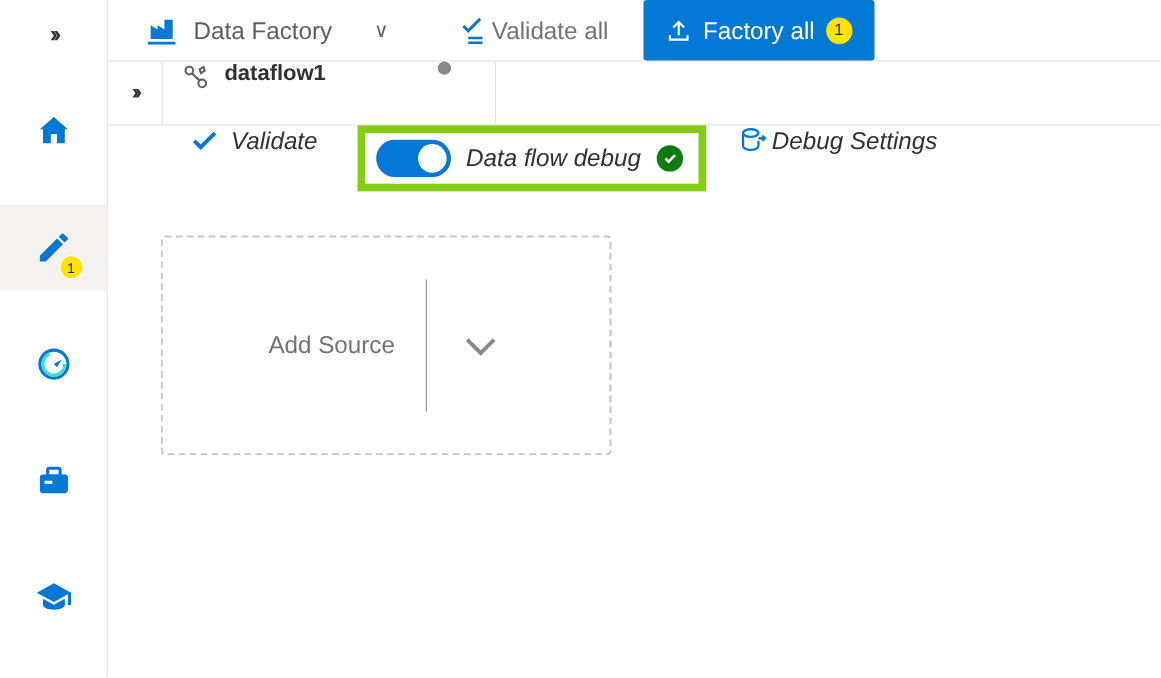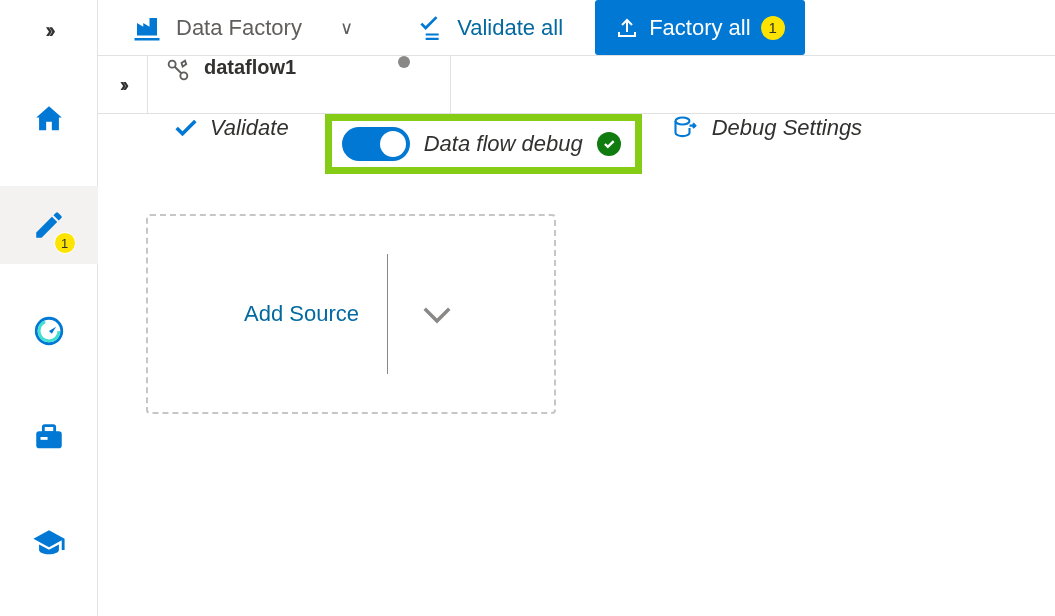--- a/index.html
+++ b/index.html
@@ -75,23 +75,23 @@
     align-items: center;
     gap: 14px;
     font-size: 22px;
     color: #605e5c;
     cursor: pointer;
   }
   .factory-name .chev { margin-left: 24px; color: #605e5c; font-size:18px;}
   .validate-all {
     display: flex;
     align-items: center;
-    gap: 14px;
-    font-size: 22px;
-    color: #0369a1;
+    gap: 4px;
+    font-size: 22px;
+    color: #737373;
     margin-left: 46px;
     cursor: pointer;
   }
   .publish-btn {
     display: flex;
     align-items: center;
     gap: 10px;
     background: #0078d4;
     color: #fff;
     font-size: 22px;
@@ -196,41 +196,41 @@
     height: 24px;
     background: #107c10;
     border-radius: 50%;
     display: flex;
     align-items: center;
     justify-content: center;
   }
   .debug-settings {
     display: flex;
     align-items: center;
-    gap: 12px;
+    gap: 2px;
     font-size: 22px;
     cursor: pointer;
     margin-left: 10px;
   }
 
   
   .canvas {
     flex: 1;
     padding: 30px 0 0 48px;
   }
   .add-source {
     width: 410px;
     height: 200px;
     border: 2px dashed #c8c6c4;
     border-radius: 4px;
     display: flex;
     align-items: center;
     justify-content: center;
     gap: 18px;
-    color: #0369a1;
+    color: #737373;
     font-size: 22px;
     cursor: pointer;
   }
   .add-source .divider {
     width: 1px;
     height: 120px;
     background: #8a8886;
     margin: 0 10px;
   }
 </style>

